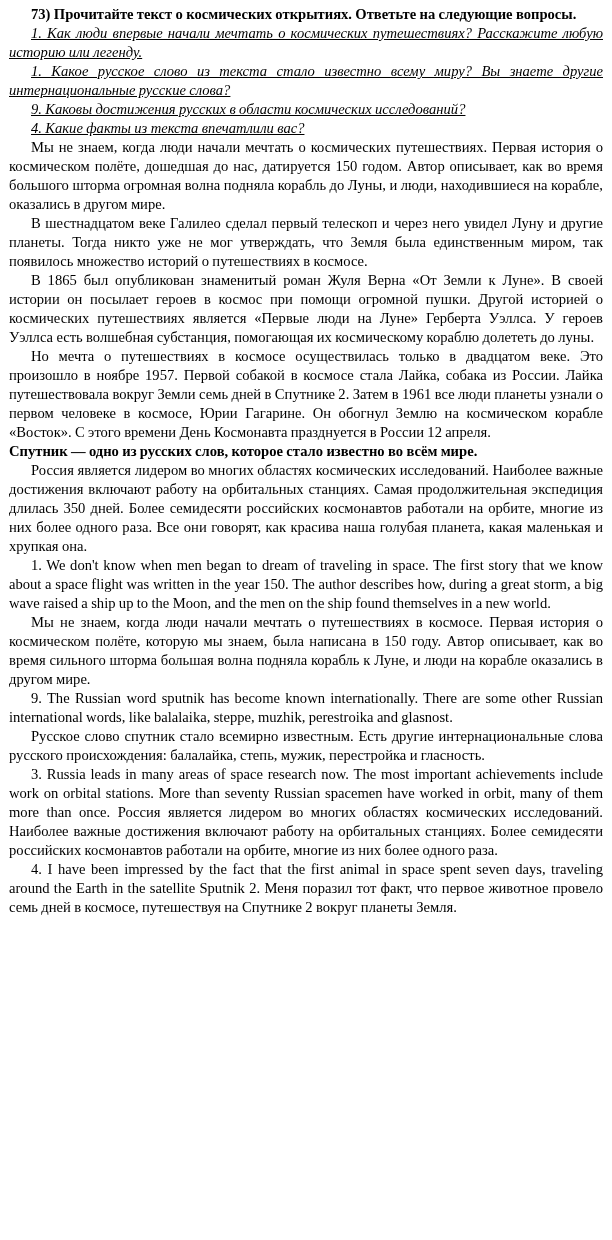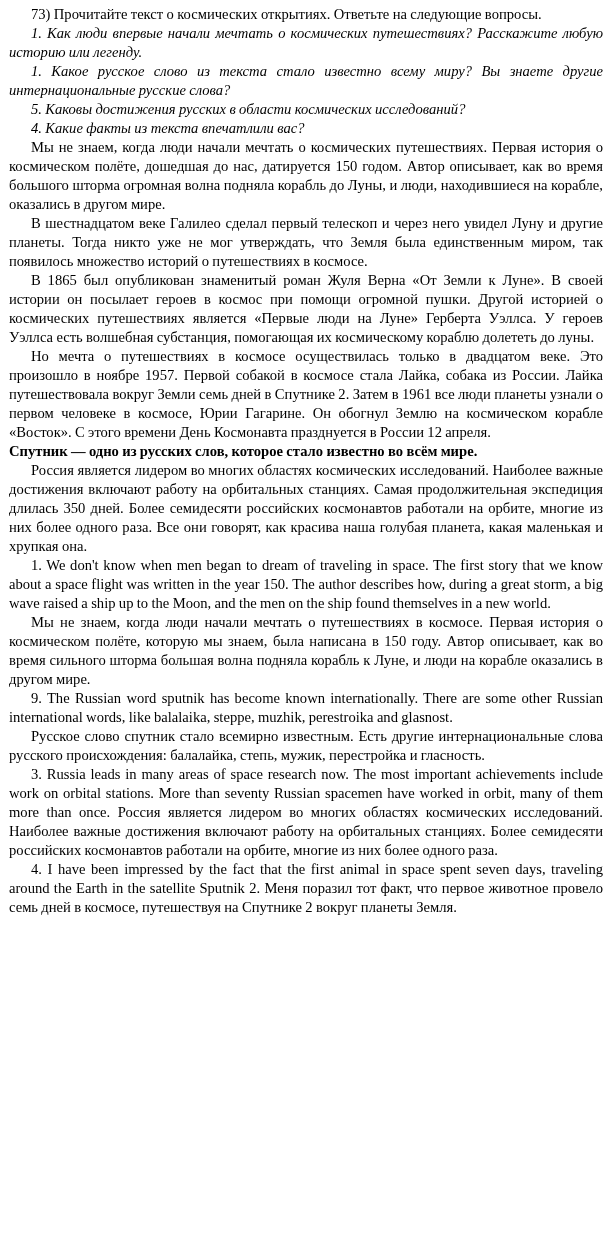--- a/index.html
+++ b/index.html
@@ -21,40 +21,41 @@
     hyphens: auto;
     -webkit-hyphens: auto;
     word-spacing: -0.3px;
   }
   .doc-page p {
     margin: 0;
     padding: 0;
     text-indent: 22px;
   }
   p.heading {
-    font-weight: normal;
+    font-weight: bold;
   }
   p.question {
     font-style: italic;
+    text-decoration: underline;
   }
   p.noindent {
     text-indent: 0;
     font-weight: bold;
   }
 </style>
 </head>
 <body>
 
 <div class="doc-page">
 
   <p class="heading">73) Прочитайте текст о космических открытиях. Ответьте на следующие вопросы.</p>
 
   <p class="question">1. Как люди впервые начали мечтать о космических путешествиях? Расскажите любую историю или легенду.</p>
   <p class="question">1. Какое русское слово из текста стало известно всему миру? Вы знаете другие интернациональные русские слова?</p>
-  <p class="question">5. Каковы достижения русских в области космических исследований?</p>
+  <p class="question">9. Каковы достижения русских в области космических исследований?</p>
   <p class="question">4. Какие факты из текста впечатлили вас?</p>
 
   <p>Мы не знаем, когда люди начали мечтать о космических путешествиях. Первая история о космическом полёте, дошедшая до нас, датируется 150 годом. Автор описывает, как во время большого шторма огромная волна подняла корабль до Луны, и люди, находившиеся на корабле, оказались в другом мире.</p>
   <p>В шестнадцатом веке Галилео сделал первый телескоп и через него увидел Луну и другие планеты. Тогда никто уже не мог утверждать, что Земля была единственным миром, так появилось множество историй о путешествиях в космосе.</p>
   <p>В 1865 был опубликован знаменитый роман Жуля Верна «От Земли к Луне». В своей истории он посылает героев в космос при помощи огромной пушки. Другой историей о космических путешествиях является «Первые люди на Луне» Герберта Уэллса. У героев Уэллса есть волшебная субстанция, помогающая их космическому кораблю долететь до луны.</p>
   <p>Но мечта о путешествиях в космосе осуществилась только в двадцатом веке. Это произошло в ноябре 1957. Первой собакой в космосе стала Лайка, собака из России. Лайка путешествовала вокруг Земли семь дней в Спутнике 2. Затем в 1961 все люди планеты узнали о первом человеке в космосе, Юрии Гагарине. Он обогнул Землю на космическом корабле «Восток». С этого времени День Космонавта празднуется в России 12 апреля.</p>
   <p class="noindent">Спутник — одно из русских слов, которое стало известно во всём мире.</p>
   <p>Россия является лидером во многих областях космических исследований. Наиболее важные достижения включают работу на орбитальных станциях. Самая продолжительная экспедиция длилась 350 дней. Более семидесяти российских космонавтов работали на орбите, многие из них более одного раза. Все они говорят, как красива наша голубая планета, какая маленькая и хрупкая она.</p>
   <p>1. We don't know when men began to dream of traveling in space. The first story that we know about a space flight was written in the year 150. The author describes how, during a great storm, a big wave raised a ship up to the Moon, and the men on the ship found themselves in a new world.</p>
   <p>Мы не знаем, когда люди начали мечтать о путешествиях в космосе. Первая история о космическом полёте, которую мы знаем, была написана в 150 году. Автор описывает, как во время сильного шторма большая волна подняла корабль к Луне, и люди на корабле оказались в другом мире.</p>

